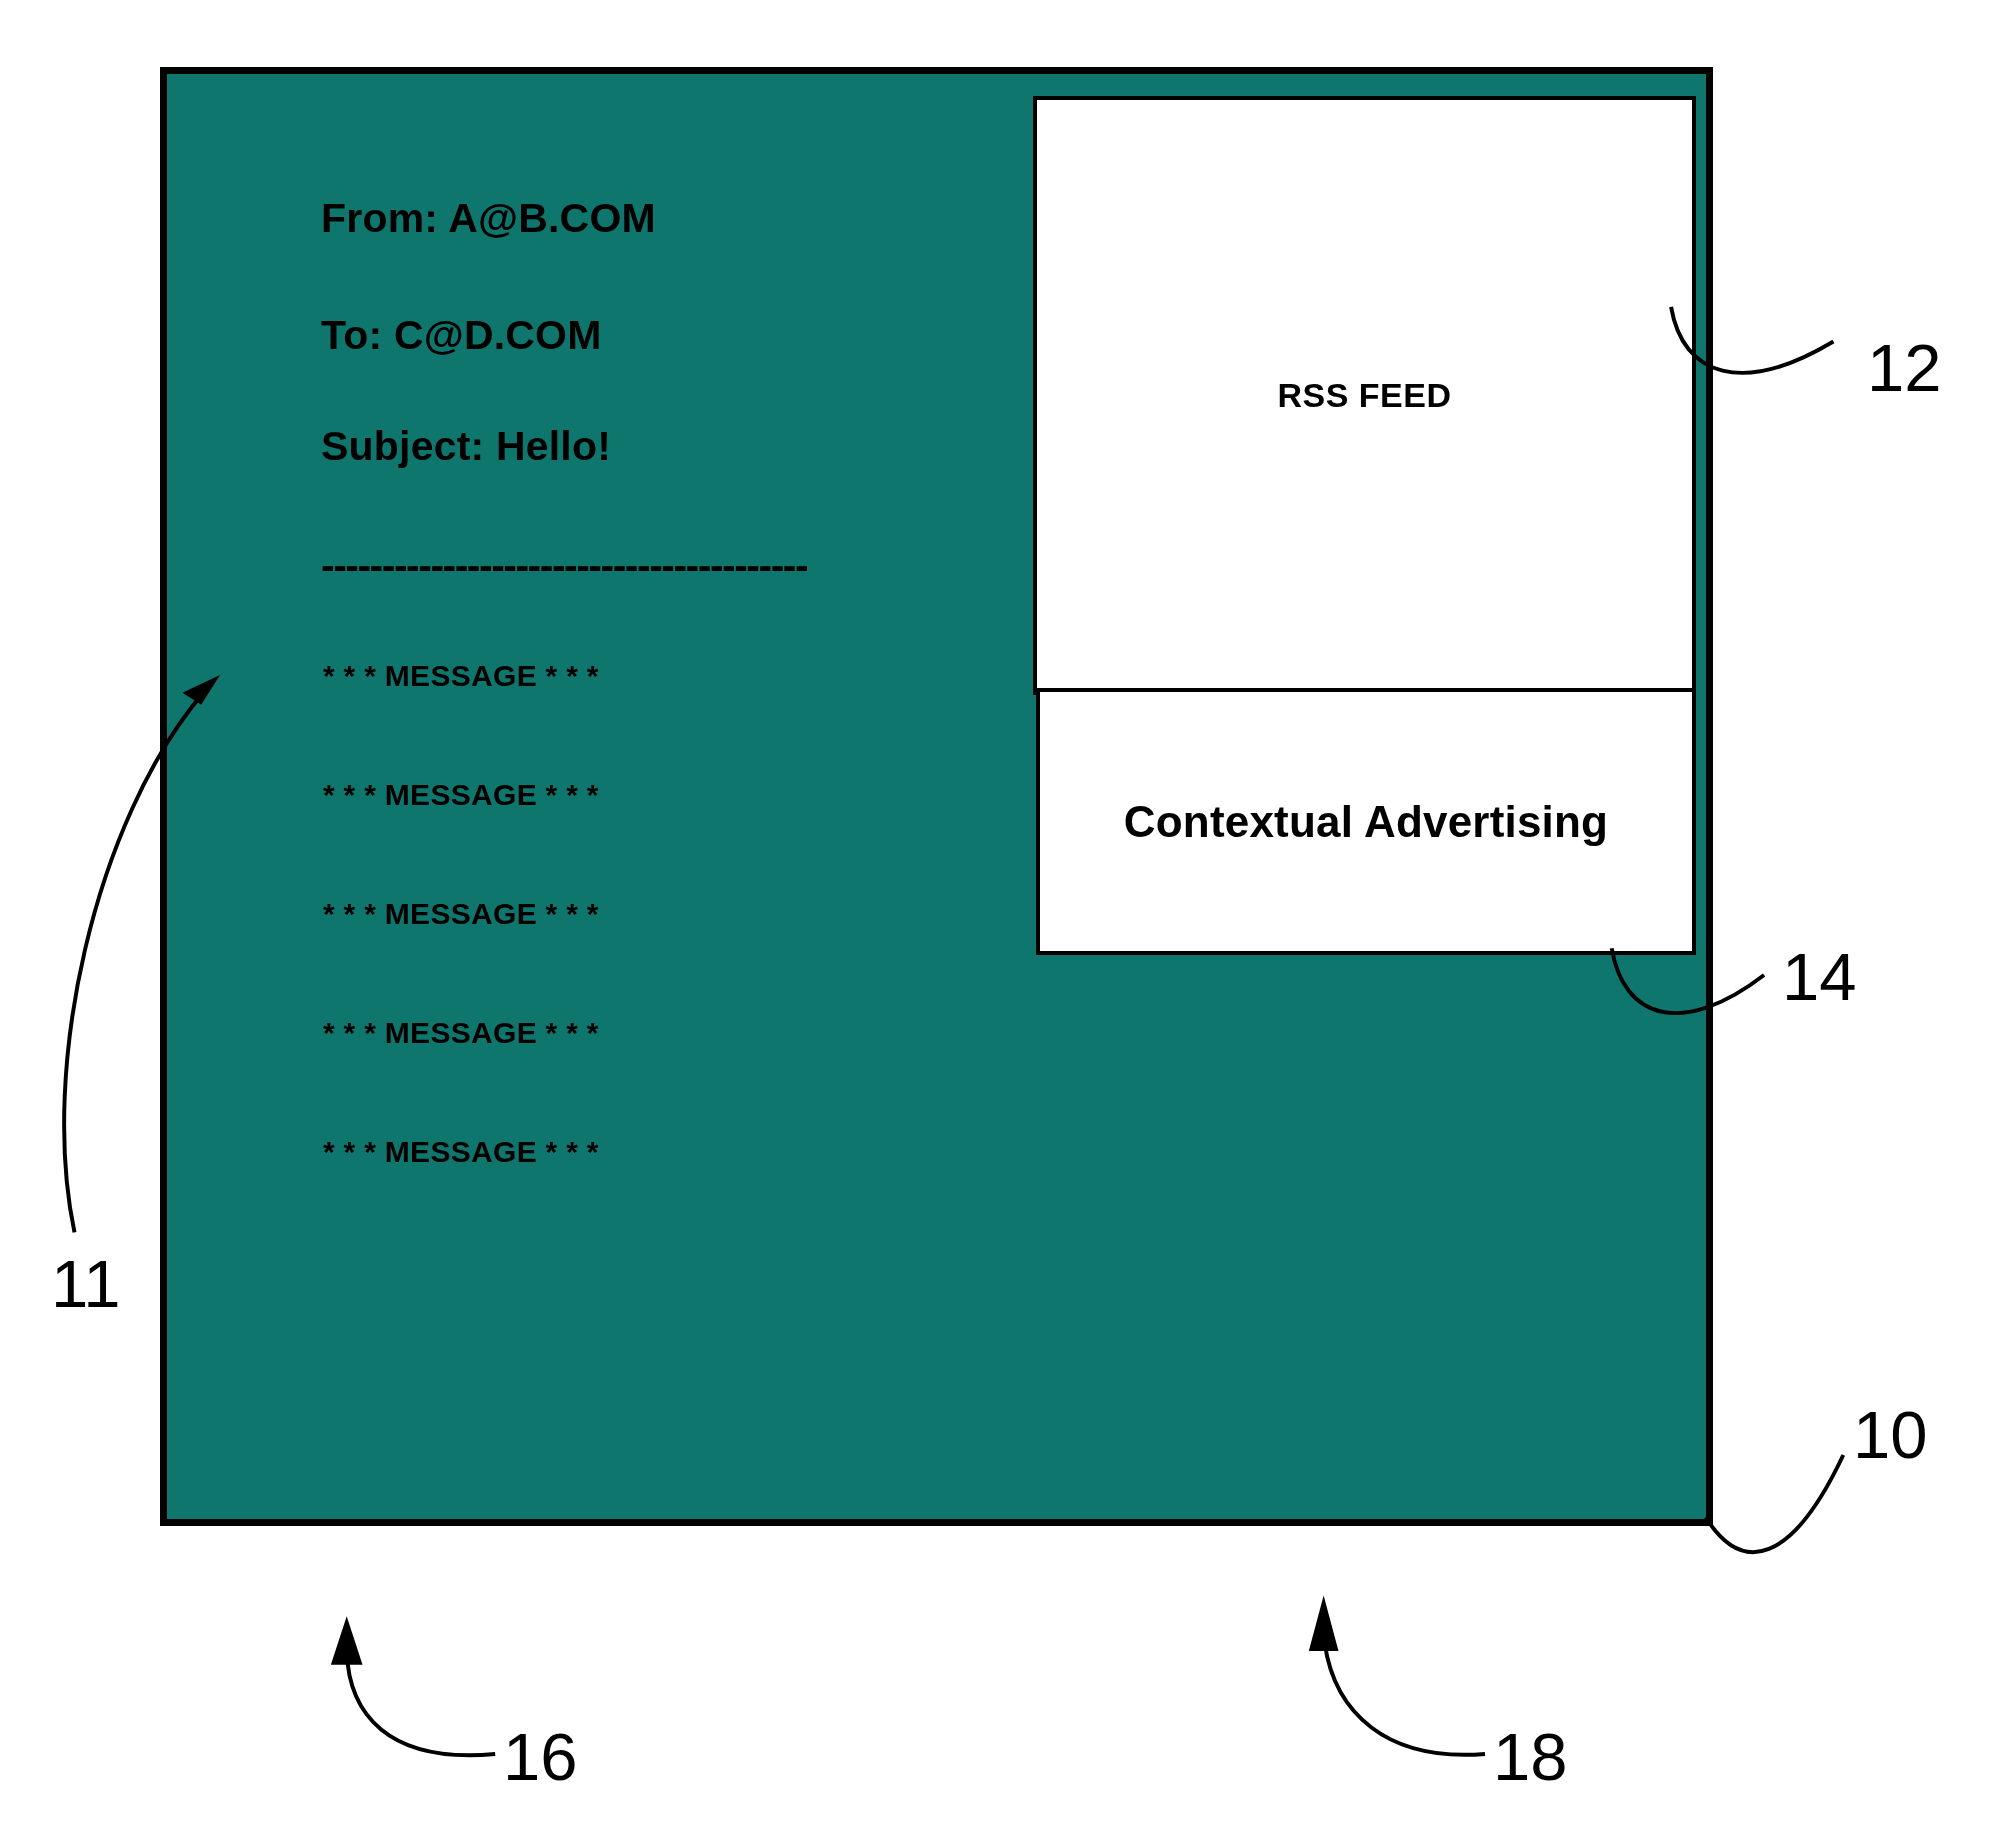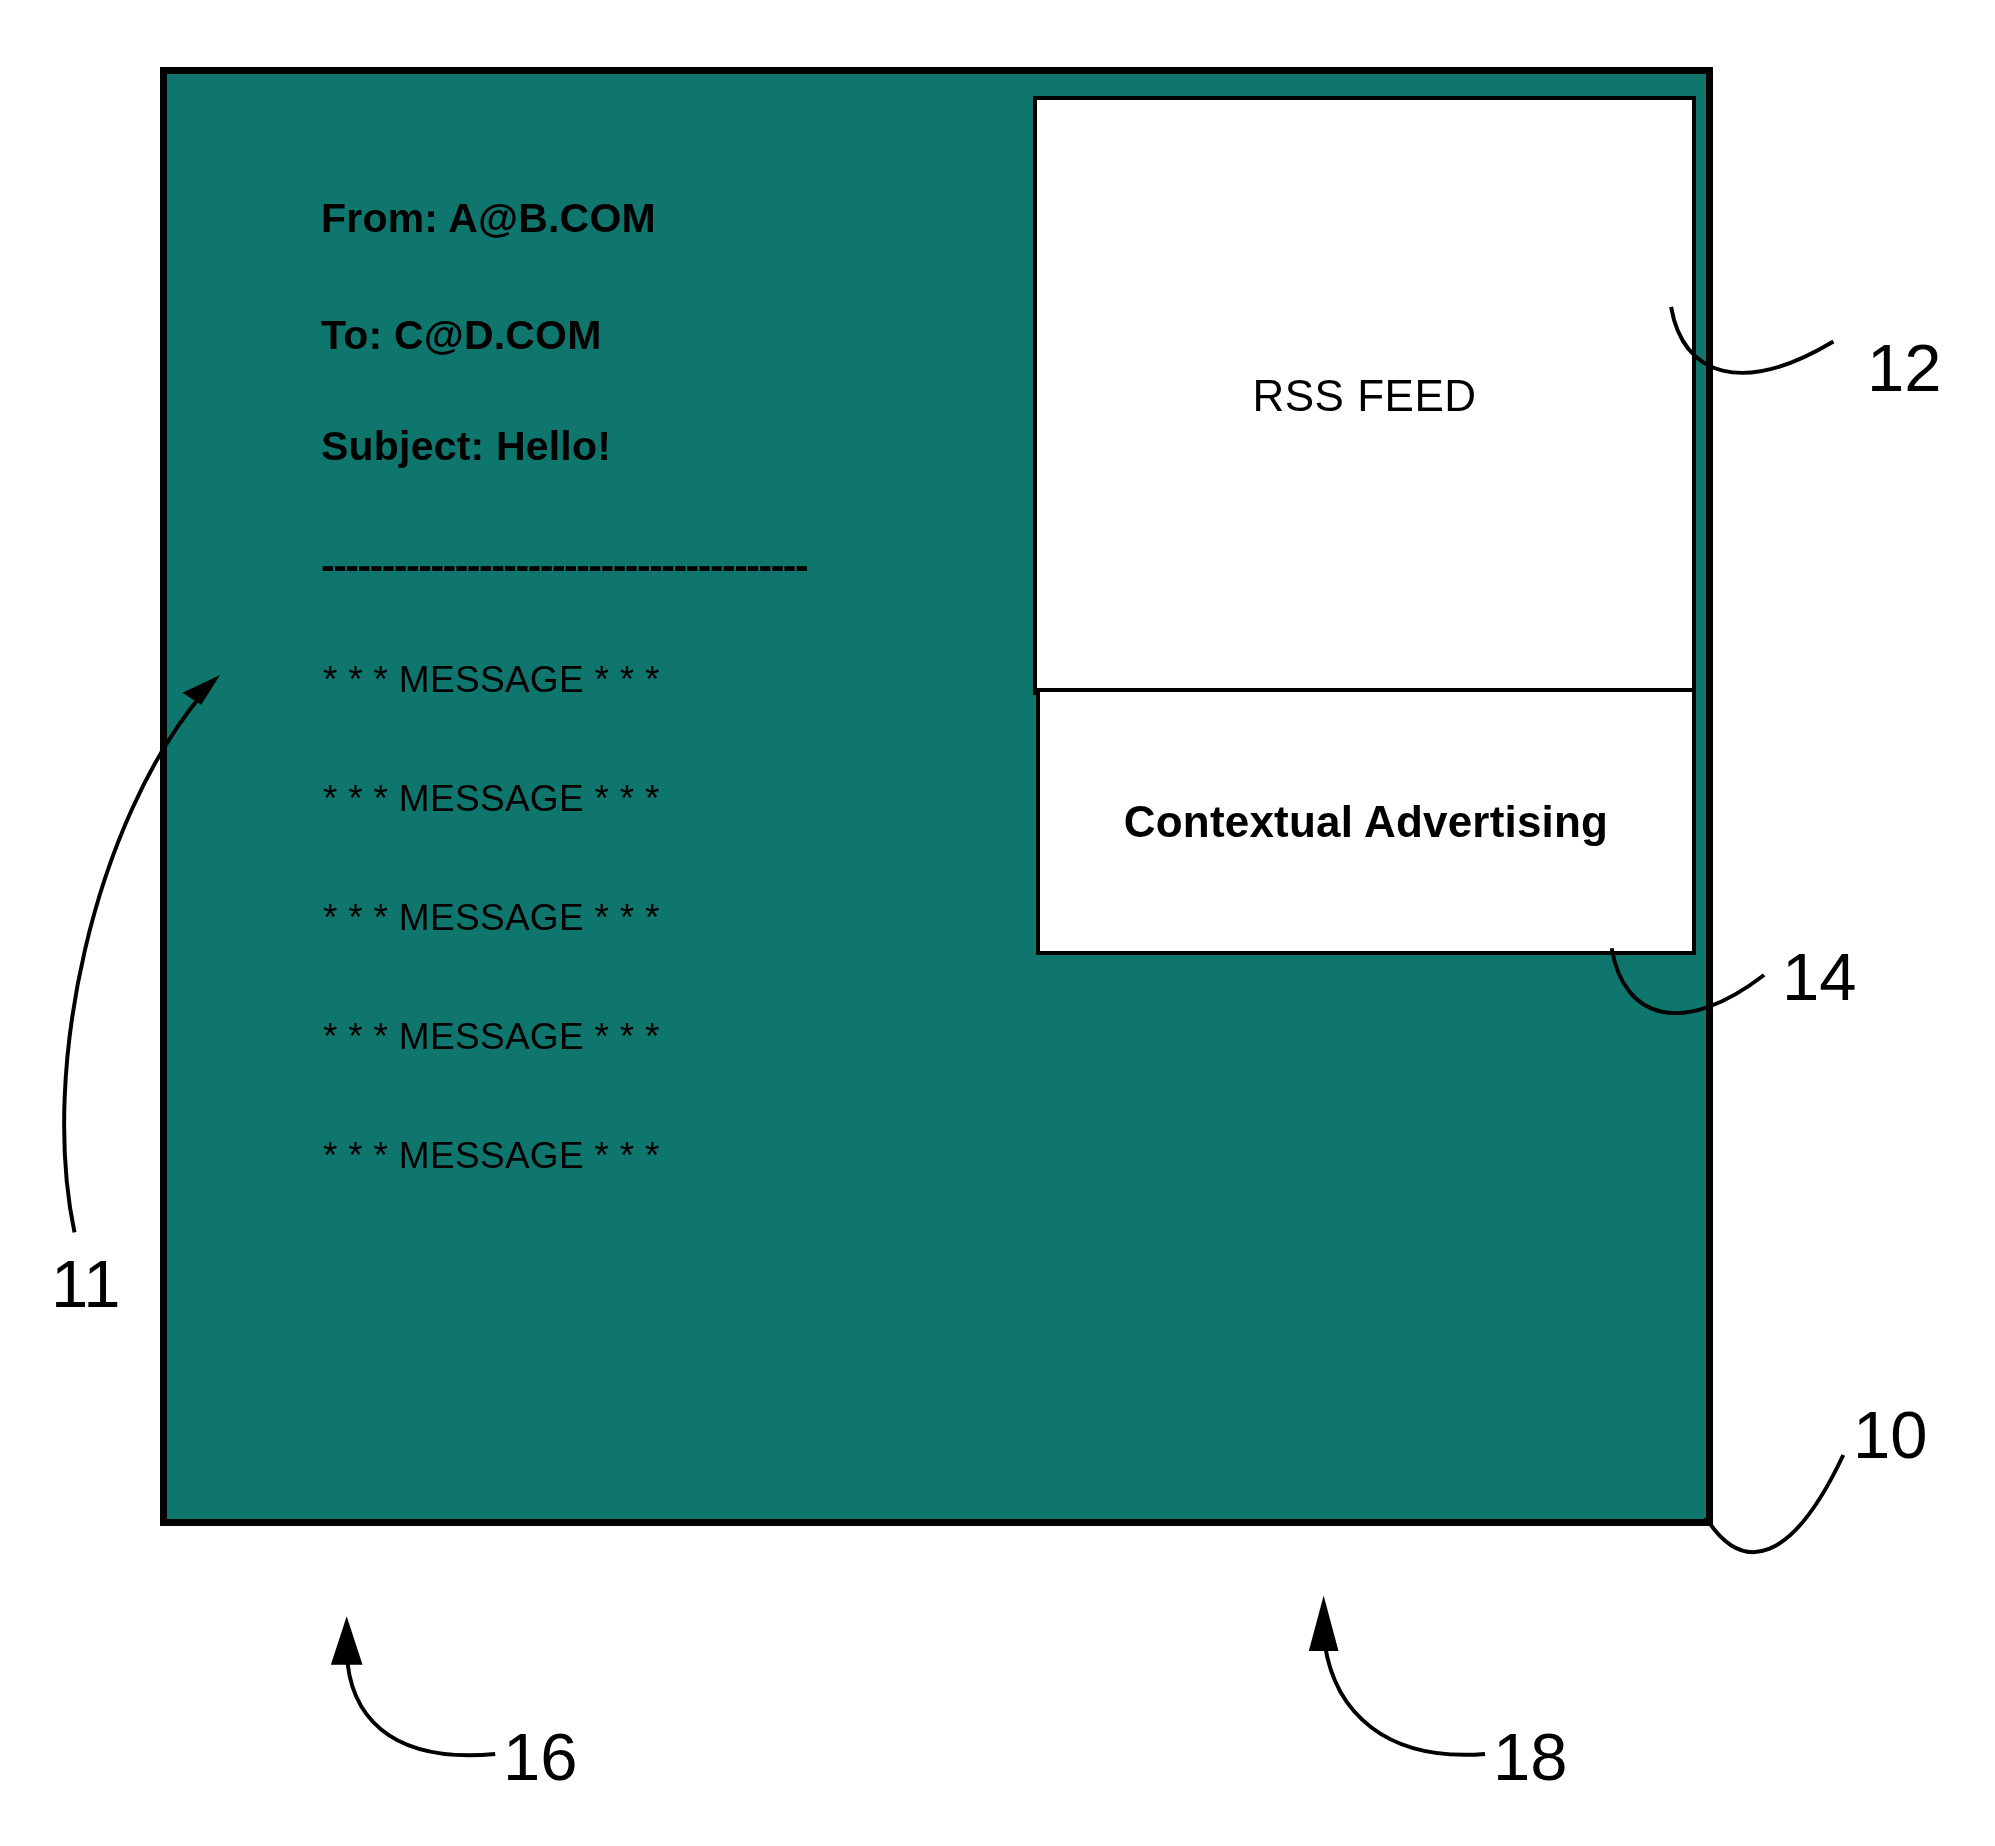--- a/index.html
+++ b/index.html
@@ -65,22 +65,22 @@
     line-height: 1;
     letter-spacing: -1.5px;
     overflow: hidden;
     white-space: nowrap;
     height: 46px;
   }
 
   .msg-line {
     position: absolute;
     left: 2px;
-    font-size: 37px;
-    font-weight: normal;
+    font-size: 30px;
+    font-weight: bold;
     line-height: 1;
     white-space: nowrap;
     letter-spacing: 0.3px;
   }
   .msg-0 { top: 463px; }
   .msg-1 { top: 582px; }
   .msg-2 { top: 701px; }
   .msg-3 { top: 820px; }
   .msg-4 { top: 939px; }
 
@@ -92,22 +92,22 @@
     width: 663px;
     height: 599px;
     border: 4px solid #000000;
     box-sizing: border-box;
     display: flex;
     align-items: center;
     justify-content: center;
     background: #ffffff;
   }
   .rss-label {
-    font-size: 44px;
-    font-weight: normal;
+    font-size: 34px;
+    font-weight: bold;
     letter-spacing: 0.5px;
     white-space: nowrap;
   }
 
   
   .ad-box {
     position: absolute;
     left: 1030px;
     top: 681px;
     width: 660px;

